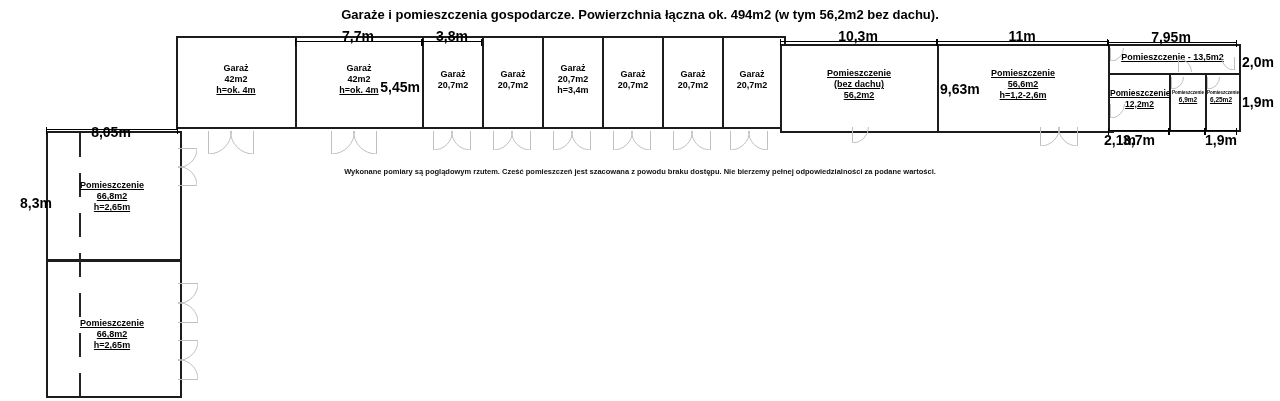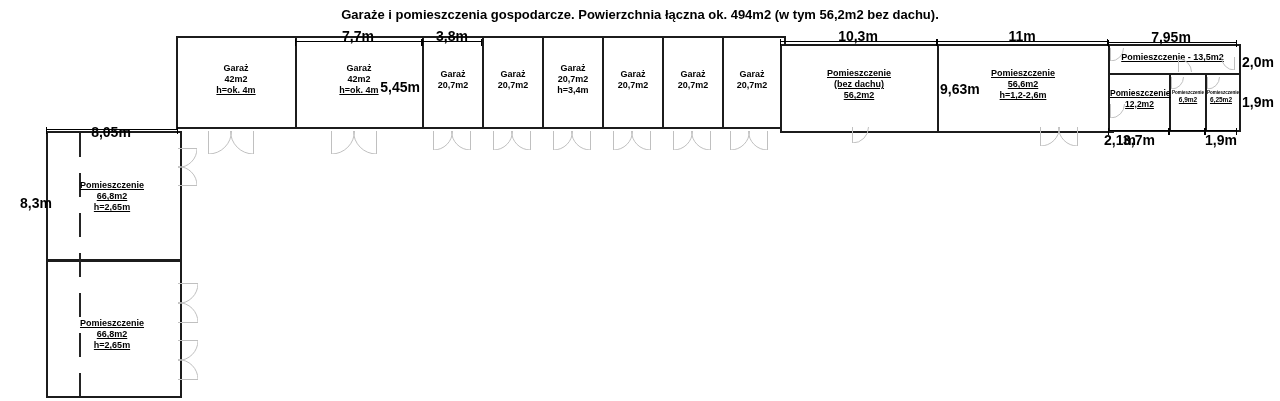--- a/index.html
+++ b/index.html
@@ -248,14 +248,15 @@
   <svg class="door" style="left:1110px;top:104px;" width="15" height="14">
       <path d="M0.5,0 V14 A14,14 0 0 0 14.5,0"></path>
     </svg>
   <svg class="door" style="left:1171px;top:77px;" width="13" height="12">
       <path d="M0.5,0 V12 A12,12 0 0 0 12.5,0"></path>
     </svg>
   <svg class="door" style="left:1207px;top:77px;" width="13" height="12">
       <path d="M0.5,0 V12 A12,12 0 0 0 12.5,0"></path>
     </svg>
 
+  <div class="disclaimer">Wykonane pomiary są poglądowym rzutem. Cześć pomieszczeń jest szacowana z powodu braku dostępu. Nie bierzemy pełnej odpowiedzialności za podane wartości.</div>
 
 </div>
 
 </body></html>

